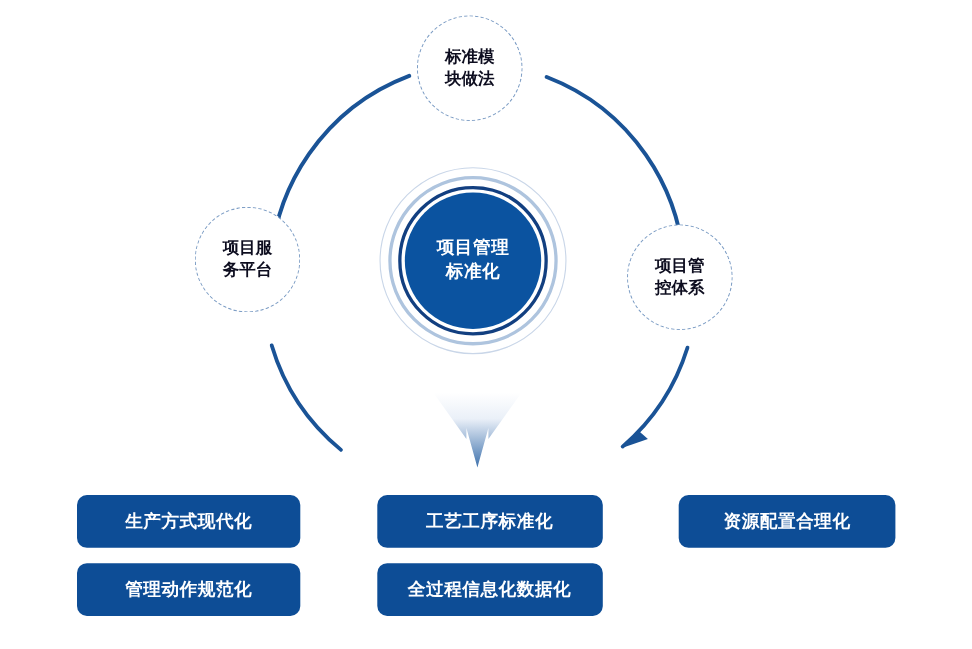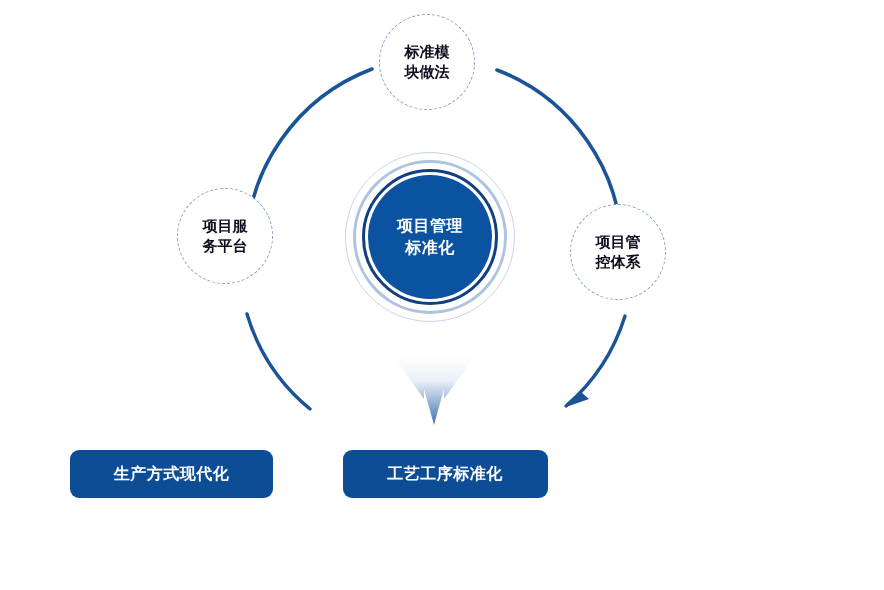--- a/index.html
+++ b/index.html
@@ -199,24 +199,27 @@
 
   <svg class="down-arrow" viewBox="0 0 84 72" xmlns="http://www.w3.org/2000/svg">
     <path d="M 2,2 L 82,2 L 52,44 L 52,34 L 42,70 L 32,34 L 32,44 Z" fill="url(#arrowGrad)"></path>
   </svg>
 
   <div class="button-grid">
     <div class="pill">生产方式现代化</div>
     <div class="spacer"></div>
     <div class="pill">工艺工序标准化</div>
     <div class="spacer"></div>
-
-    <div class="spacer"></div>
-    <div class="spacer"></div>
-    <div class="spacer"></div>
-    <div class="spacer"></div>
-    <div class="spacer"></div>
-
-    <div class="spacer"></div>
+    <div class="pill">资源配置合理化</div>
+
+    <div class="spacer"></div>
+    <div class="spacer"></div>
+    <div class="spacer"></div>
+    <div class="spacer"></div>
+    <div class="spacer"></div>
+
+    <div class="pill">管理动作规范化</div>
+    <div class="spacer"></div>
+    <div class="pill">全过程信息化数据化</div>
     <div class="spacer"></div>
   </div>
 
 </div>
 
 </body></html>

